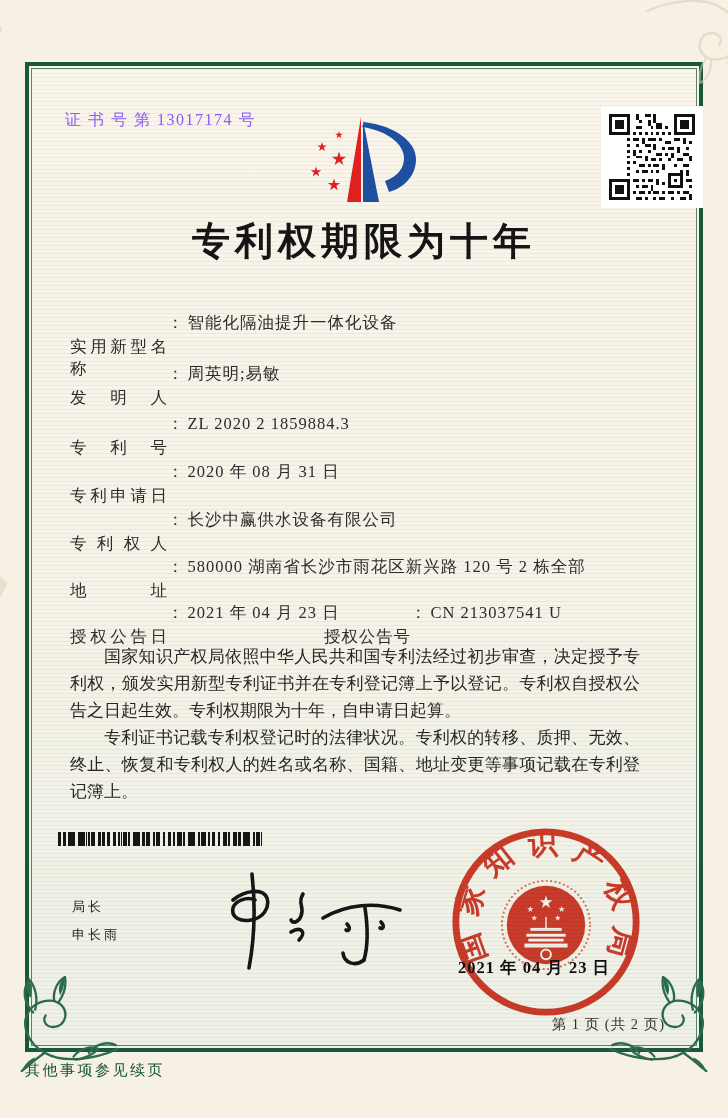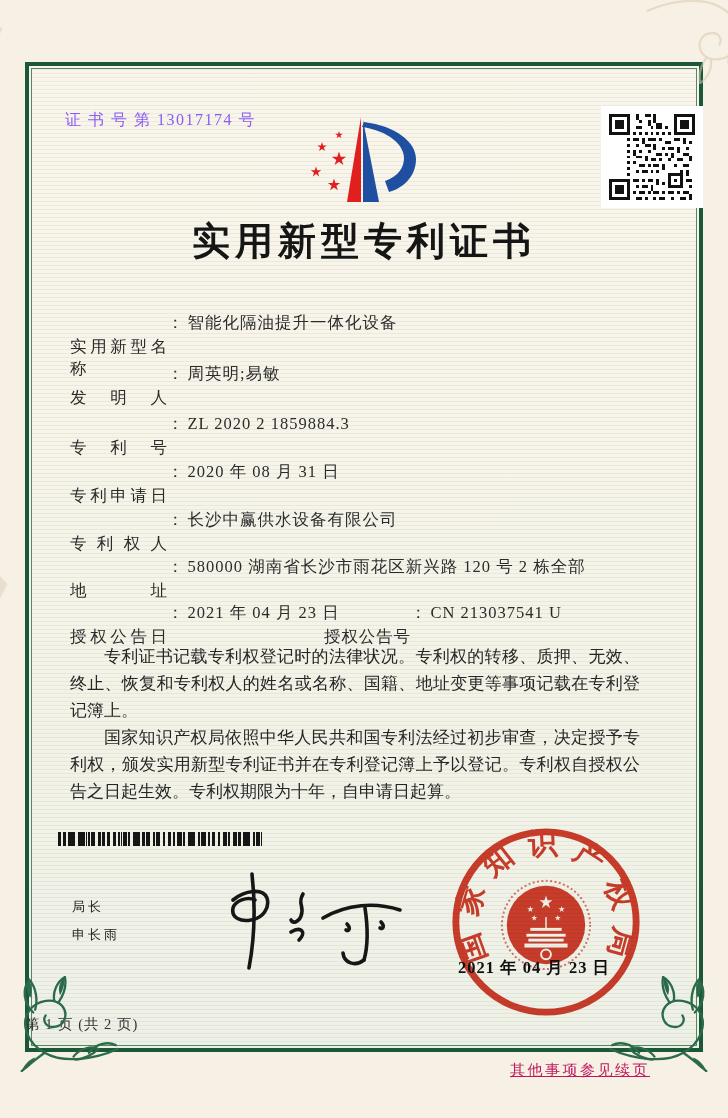--- a/index.html
+++ b/index.html
@@ -65,24 +65,24 @@
       repeating-linear-gradient(90deg,#161616 0 3px,transparent 3px 11px);}
   .signer{position:absolute;left:72px;top:898px;font-size:13px;color:#222;}
   .signer div{margin-bottom:10px;letter-spacing:3px;}
   .signature{position:absolute;left:195px;top:866px;width:215px;height:105px;}
   
   .seal{position:absolute;left:448px;top:824px;width:196px;height:196px;
     mix-blend-mode:multiply;opacity:.95;}
   .seal-date{position:absolute;left:438px;top:957px;width:192px;text-align:center;
     font-size:16.5px;font-weight:bold;letter-spacing:1px;color:#101010;}
   
-  .page-indicator{position:absolute;left:25px;top:1015px;width:640px;text-align:left;
+  .page-indicator{position:absolute;left:25px;top:1015px;width:640px;text-align:right;
     font-size:14.5px;color:#333;letter-spacing:1px;}
-  .continuation{position:absolute;left:25px;top:1061px;width:625px;text-align:right;
-    font-size:15px;color:#be185d;letter-spacing:2.5px;text-decoration:underline;}
+  .continuation{position:absolute;left:25px;top:1061px;width:625px;text-align:left;
+    font-size:15px;color:#14532d;letter-spacing:2.5px;}
   
   .flourish{position:absolute;width:116px;height:96px;color:#2b6b4b;}
   .fl-bl{left:4px;top:976px;}
   .fl-br{left:608px;top:976px;transform:scaleX(-1);}
   .fl-tr{left:645px;top:-12px;transform:rotate(180deg);color:#d9caae;opacity:.55;}
 </style>
 </head>
 <body>
 
 <div class="page">
@@ -131,21 +131,21 @@
         M9,14h2v1h-2z M12,14h1v2h-1z M14,15h2v1h-2z M17,15h1v1h-1z M20,15h1v1h-1z M23,15h2v1h-2z M27,14h1v2h-1z
         M8,16h1v1h-1z M10,17h2v1h-2z M13,17h1v1h-1z M15,17h2v1h-2z M18,17h1v2h-1z M22,17h1v1h-1z M25,17h2v1h-2z
         M9,19h1v1h-1z M11,19h2v1h-2z M14,19h1v1h-1z M16,19h1v1h-1z M24,19h1v1h-1z M26,19h1v2h-1z
         M20,20h5v1h-5z M20,21h1v3h-1z M24,21h1v3h-1z M20,24h5v1h-5z M22,22h1v1h-1z
         M8,22h2v1h-2z M11,22h1v1h-1z M13,22h2v1h-2z M16,22h1v2h-1z M18,23h1v1h-1z M9,24h1v1h-1z M11,24h2v1h-2z M14,24h1v2h-1z
         M8,26h1v1h-1z M10,26h2v1h-2z M13,26h1v1h-1z M15,26h2v1h-2z M18,26h1v1h-1z M9,28h2v1h-2z M12,28h1v1h-1z M15,28h1v1h-1z
         M17,28h2v1h-2z M20,26h2v1h-2z M23,26h1v1h-1z M25,26h2v1h-2z M21,28h1v1h-1z M24,28h2v1h-2z M27,27h1v2h-1z M26,22h2v1h-2z M27,24h1v1h-1z"></path>
     </svg>
   </div>
 
-  <h1 class="title">实用新型专利证书</h1>
+  <h1 class="title">专利权期限为十年</h1>
 
   <div class="frow r1">
     <span class="flabel">实用新型名称</span><span class="fcolon">：</span><span class="fvalue">智能化隔油提升一体化设备</span>
   </div>
   <div class="frow r2">
     <span class="flabel">发明人</span><span class="fcolon">：</span><span class="fvalue">周英明;易敏</span>
   </div>
   <div class="frow r3">
     <span class="flabel">专利号</span><span class="fcolon">：</span><span class="fvalue">ZL 2020 2 1859884.3</span>
   </div>
@@ -159,22 +159,22 @@
     <span class="flabel">地址</span><span class="fcolon">：</span><span class="fvalue">580000 湖南省长沙市雨花区新兴路 120 号 2 栋全部</span>
   </div>
   <div class="frow r7">
     <span class="flabel">授权公告日</span><span class="fcolon">：</span><span class="fvalue">2021 年 04 月 23 日</span>
     <span class="pair2">
       <span class="flabel">授权公告号</span><span class="fcolon">：</span><span class="fvalue">CN 213037541 U</span>
     </span>
   </div>
 
   <div class="body-text">
+    <p>国家知识产权局依照中华人民共和国专利法经过初步审查，决定授予专利权，颁发实用新型专利证书并在专利登记簿上予以登记。专利权自授权公告之日起生效。专利权期限为十年，自申请日起算。</p>
     <p>专利证书记载专利权登记时的法律状况。专利权的转移、质押、无效、终止、恢复和专利权人的姓名或名称、国籍、地址变更等事项记载在专利登记簿上。</p>
-    <p>国家知识产权局依照中华人民共和国专利法经过初步审查，决定授予专利权，颁发实用新型专利证书并在专利登记簿上予以登记。专利权自授权公告之日起生效。专利权期限为十年，自申请日起算。</p>
   </div>
 
   <div class="barcode"></div>
 
   <div class="signer">
     <div>局长</div>
     <div>申长雨</div>
   </div>
 
   <svg class="signature" viewBox="0 0 215 105" aria-hidden="true">

